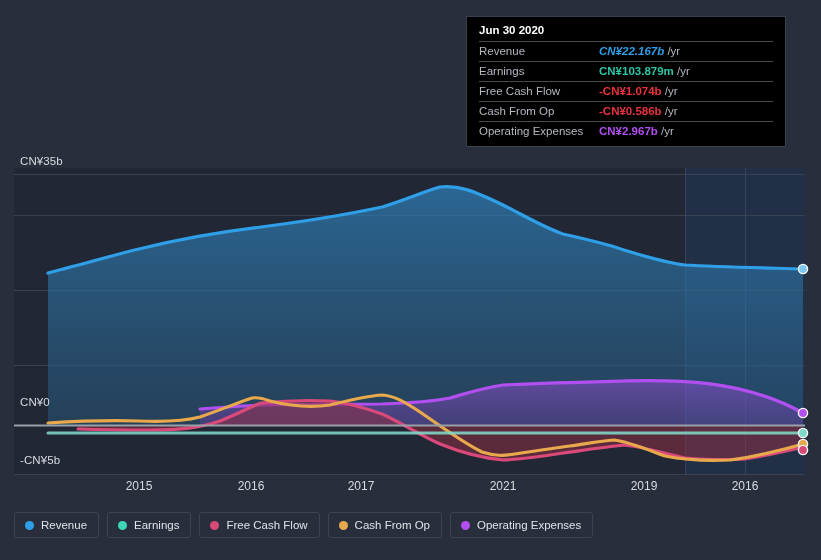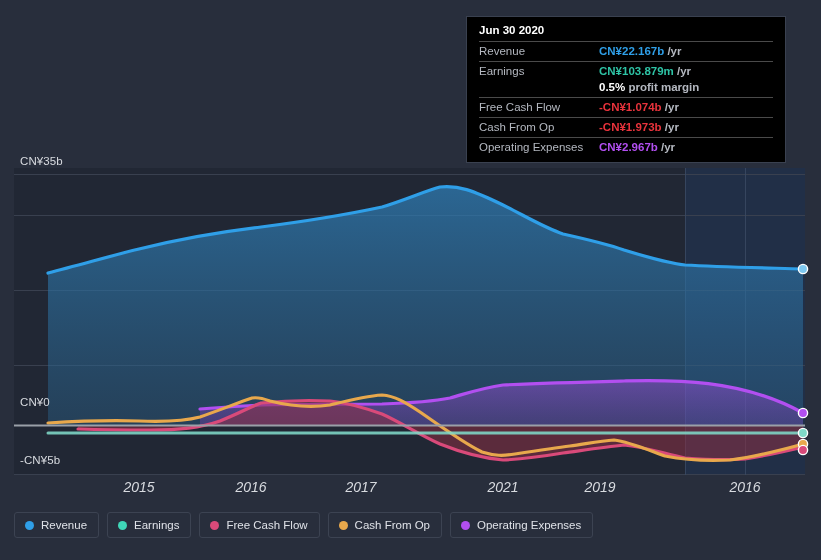--- a/index.html
+++ b/index.html
@@ -44,25 +44,24 @@
 
   #xaxis {
     position: absolute;
     left: 0;
     top: 479px;
     width: 821px;
     height: 18px;
   }
   .xtick {
     position: absolute;
-    font-size: 14px;
+    font-size: 12px;
     color: #d8dbe0;
     transform: translateX(-50%);
     white-space: nowrap;
-    font-style: italic;
   }
 
   
   #tooltip {
     position: absolute;
     left: 466px;
     top: 16px;
     width: 320px;
     background: #000000;
     border: 1px solid #3a4150;
@@ -85,22 +84,22 @@
   }
   .tt-row.no-rule { border-top: none; padding-top: 0; }
   .tt-key {
     width: 120px;
     flex: 0 0 120px;
     color: #b4b8c0;
     font-size: 11.5px;
   }
   .tt-val { font-size: 11.5px; white-space: nowrap; }
   .tt-val b { font-weight: bold; }
-  .tt-unit { color: #b4b8c0; font-weight: bold; }
-  .v-revenue { color: #2f9fe8; }
+  .tt-unit { color: #b4b8c0; font-weight: normal; }
+  .v-revenue { color: #2f9fe8; font-style: italic; }
   .v-earnings { color: #2ec4a6; }
   .v-neg { color: #e8333c; }
   .v-opex { color: #b24ff0; }
   .v-margin { color: #ffffff; }
 
   
   #legend {
     position: absolute;
     left: 14px;
     top: 512px;
@@ -270,47 +269,43 @@
 
     <div class="axis-label" id="ylabel-top">CN¥35b</div>
     <div class="axis-label" id="ylabel-zero">CN¥0</div>
     <div class="axis-label" id="ylabel-neg">-CN¥5b</div>
 
     <div id="xaxis">
         <div class="xtick" style="left: 139px;">2015</div>
         <div class="xtick" style="left: 251px;">2016</div>
         <div class="xtick" style="left: 361px;">2017</div>
         <div class="xtick" style="left: 503px;">2021</div>
-        <div class="xtick" style="left: 600px;">2019</div>
+        <div class="xtick" style="left: 644px;">2019</div>
         <div class="xtick" style="left: 745px;">2016</div>
       </div>
   </div>
 
   <div id="tooltip">
     <div id="tooltip-date">Jun 30 2020</div>
     <div id="tooltip-rows">
         <div class="tt-row">
           <div class="tt-key">Revenue</div>
           <div class="tt-val"><b class="v-revenue">CN¥22.167b</b><span class="tt-unit"> /yr</span></div>
         </div>
         <div class="tt-row">
           <div class="tt-key">Earnings</div>
           <div class="tt-val"><b class="v-earnings">CN¥103.879m</b><span class="tt-unit"> /yr</span></div>
         </div>
-        <div class="tt-row no-rule">
-          <div class="tt-key"></div>
-          <div class="tt-val"><b class="v-margin">0.5%</b><span class="tt-unit"> profit margin</span></div>
-        </div>
         <div class="tt-row">
           <div class="tt-key">Free Cash Flow</div>
           <div class="tt-val"><b class="v-neg">-CN¥1.074b</b><span class="tt-unit"> /yr</span></div>
         </div>
         <div class="tt-row">
           <div class="tt-key">Cash From Op</div>
-          <div class="tt-val"><b class="v-neg">-CN¥1.973b</b><span class="tt-unit"> /yr</span></div>
+          <div class="tt-val"><b class="v-neg">-CN¥0.586b</b><span class="tt-unit"> /yr</span></div>
         </div>
         <div class="tt-row">
           <div class="tt-key">Operating Expenses</div>
           <div class="tt-val"><b class="v-opex">CN¥2.967b</b><span class="tt-unit"> /yr</span></div>
         </div>
       </div>
   </div>
 
   <div id="legend">
       <div class="legend-item">

